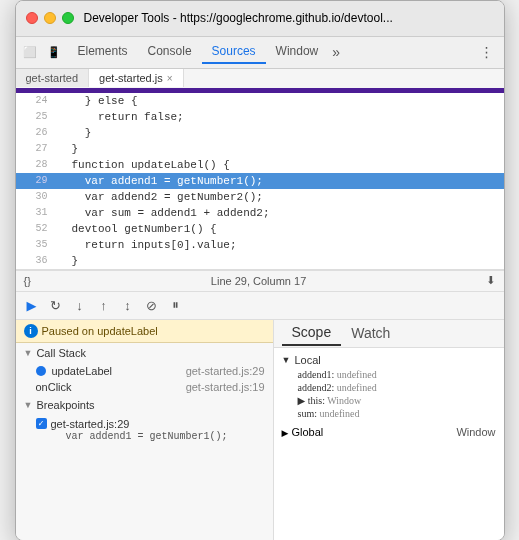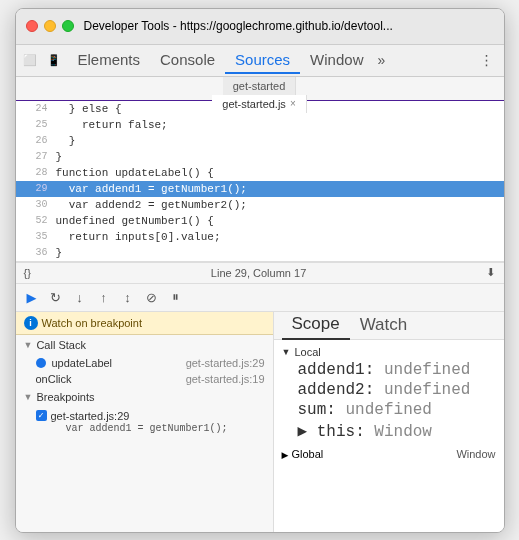--- a/index.html
+++ b/index.html
@@ -65,21 +65,21 @@
       display: flex;
       align-items: center;
       justify-content: center;
       margin-right: 2px;
       cursor: pointer;
       color: #555;
       font-size: 11px;
     }
     .tab {
       padding: 4px 10px;
-      font-size: 15px;
+      font-size: 12px;
       color: #555;
       cursor: pointer;
       border-bottom: 2px solid transparent;
       white-space: nowrap;
     }
     .tab.active {
       color: #1a73e8;
       border-bottom: 2px solid #1a73e8;
       font-weight: 500;
     }
@@ -94,23 +94,22 @@
       font-size: 14px;
       color: #555;
       cursor: pointer;
       padding: 0 6px;
     }
     
     .file-tabs {
       background: #f5f5f5;
       display: flex;
       align-items: center;
-      border-bottom: 1px solid #4c1d95;
+      border-bottom: 5px solid #4c1d95;
       height: 24px;
-      flex-direction: column;
     }
     .file-tab {
       padding: 3px 10px;
       font-size: 11px;
       color: #555;
       cursor: pointer;
       background: #ebebeb;
       border-right: 1px solid #ddd;
       display: flex;
       align-items: center;
@@ -141,21 +140,21 @@
       min-height: 16px;
     }
     .code-line.highlighted {
       background: #4a90d9;
       color: #fff;
     }
     .line-number {
       width: 28px;
       text-align: right;
       color: #aaa;
-      margin-right: 8px;
+      margin-right: 24px;
       flex-shrink: 0;
       font-size: 10px;
       user-select: none;
     }
     .code-line.highlighted .line-number {
       color: #cce;
     }
     .code-content {
       color: #333;
       white-space: pre;
@@ -317,21 +316,21 @@
     .right-tabs {
       display: flex;
       border-bottom: 1px solid #ddd;
       background: #f5f5f5;
       height: 28px;
       align-items: center;
       padding: 0 8px;
     }
     .right-tab {
       padding: 4px 10px;
-      font-size: 17px;
+      font-size: 14px;
       color: #555;
       cursor: pointer;
     }
     .right-tab.active {
       color: #333;
       border-bottom: 2px solid #333;
       font-weight: 500;
     }
     .scope-content {
       padding: 4px 8px;
@@ -347,22 +346,22 @@
       color: #333;
       cursor: pointer;
       padding: 2px 0;
     }
     .scope-triangle {
       font-size: 9px;
     }
     .scope-item {
       padding: 1px 0 1px 16px;
       color: #555;
-      font-family: Liberation Mono, monospace;
-      font-size: 16px;
+      font-family: Liberation Serif, serif;
+      font-size: 10px;
     }
     .scope-item .prop-name { color: #333; }
     .scope-item .prop-value { color: #888; }
     .global-section {
       display: flex;
       align-items: center;
       justify-content: space-between;
       padding: 2px 0;
       cursor: pointer;
       gap: 24px;
@@ -428,22 +427,26 @@
     </div>
     <div class="code-line highlighted">
       <span class="line-number">29</span>
       <span class="code-content">  var addend1 = getNumber1();</span>
     </div>
     <div class="code-line">
       <span class="line-number">30</span>
       <span class="code-content">  var addend2 = getNumber2();</span>
     </div>
     <div class="code-line">
+      <span class="line-number">31</span>
+      <span class="code-content">  var sum = addend1 + addend2;</span>
+    </div>
+    <div class="code-line">
       <span class="line-number">52</span>
-      <span class="code-content">undefined getNumber1() {</span>
+      <span class="code-content">devtool getNumber1() {</span>
     </div>
     <div class="code-line">
       <span class="line-number">35</span>
       <span class="code-content">  return inputs[0].value;</span>
     </div>
     <div class="code-line">
       <span class="line-number">36</span>
       <span class="code-content">}</span>
     </div>
   </div>
@@ -465,21 +468,21 @@
       <div class="toolbar-btn">⊘</div>
       <div class="toolbar-btn">⏸</div>
     </div>
 
     <div class="bottom-panel">
 
       <div class="left-panel">
 
         <div class="breakpoint-notice">
           <div class="info-icon">i</div>
-          <span>Watch on breakpoint</span>
+          <span>Paused on updateLabel</span>
         </div>
 
         <div class="section-header">
           <span class="triangle">▼</span>
           <span>Call Stack</span>
         </div>
         <div class="call-stack-item active-frame">
           <div class="frame-icon"></div>
           <span class="frame-name">updateLabel</span>
           <span class="frame-location">get-started.js:29</span>
@@ -517,24 +520,24 @@
               <span class="scope-triangle">▼</span>
               <span>Local</span>
             </div>
             <div class="scope-item">
               <span class="prop-name">addend1: </span><span class="prop-value">undefined</span>
             </div>
             <div class="scope-item">
               <span class="prop-name">addend2: </span><span class="prop-value">undefined</span>
             </div>
             <div class="scope-item">
+              <span class="prop-name">▶ this: </span><span class="prop-value">Window</span>
+            </div>
+            <div class="scope-item">
               <span class="prop-name">sum: </span><span class="prop-value">undefined</span>
-            </div>
-            <div class="scope-item">
-              <span class="prop-name">▶ this: </span><span class="prop-value">Window</span>
             </div>
           </div>
           <div class="scope-section">
             <div class="global-section">
               <span>
                 <span class="g-triangle">▶</span>
                 <span>Global</span>
               </span>
               <span class="global-value">Window</span>
             </div>

